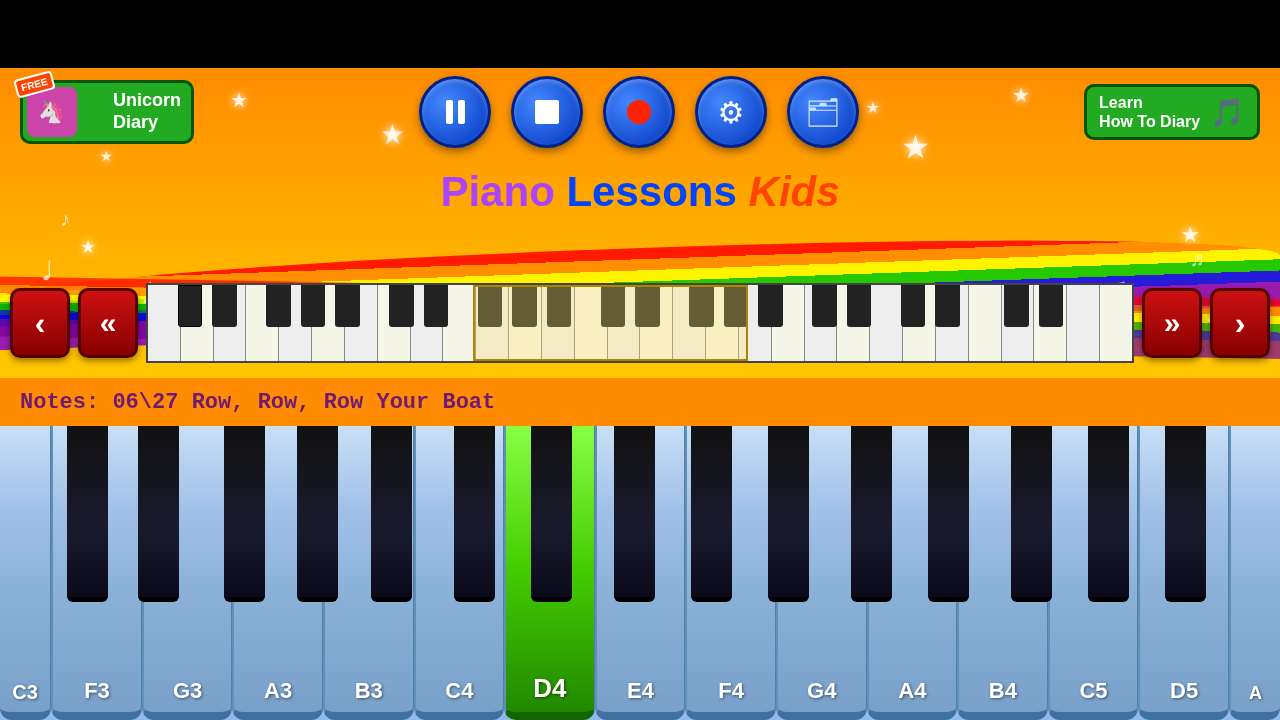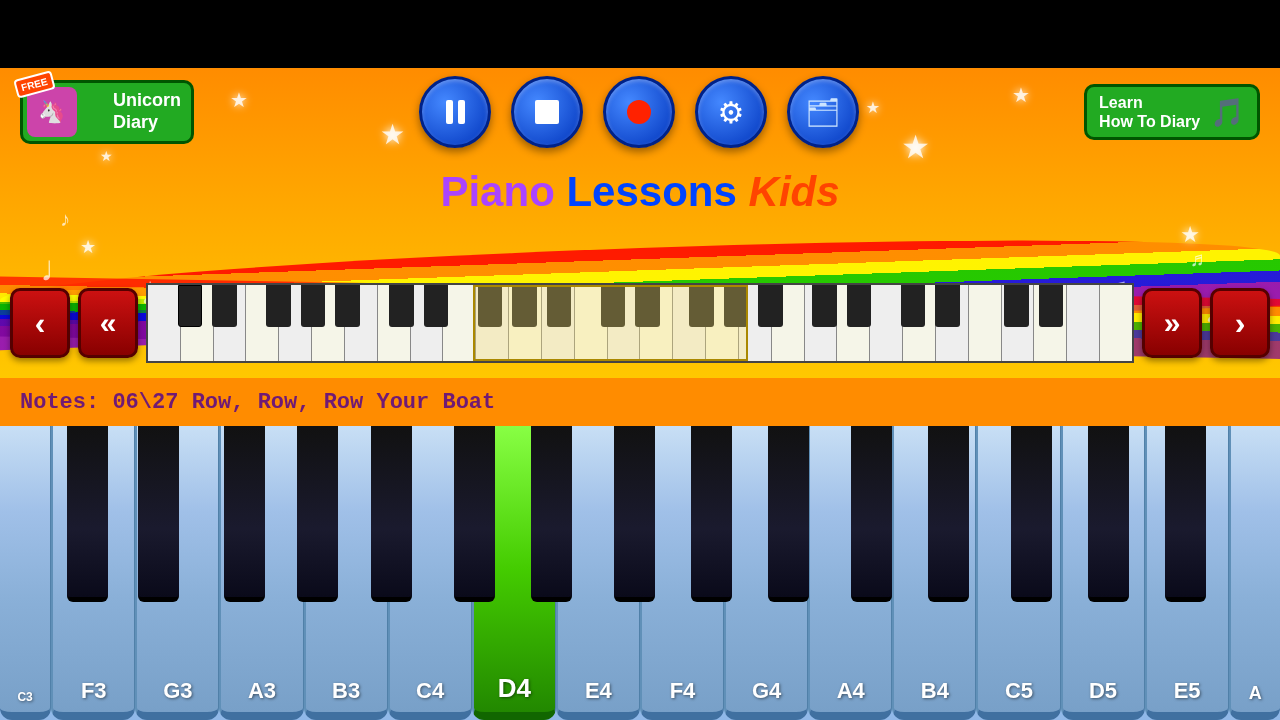--- a/index.html
+++ b/index.html
@@ -546,21 +546,21 @@
     <span class="piano-star" style="top:90px; left:92%;">★</span>
     <span class="piano-star" style="top:10px; left:3%;">✦</span>
     <span class="piano-star" style="top:100px; left:40%;">✦</span>
     <span class="piano-star" style="top:120px; left:70%;">★</span>
     <span class="piano-star" style="top:5px; left:80%;">✦</span>
   </div>
 
   <div class="piano-keys-container">
 
     <div class="piano-white-key" style="border-left:none; max-width:4%;">
-      <span class="key-label" style="font-size:12px;">C3</span>
+      <span class="key-label" style="font-size:20px;">C3</span>
     </div>
 
     <div class="piano-white-key">
       <span class="key-label">F3</span>
     </div>
 
     <div class="piano-white-key">
       <span class="key-label">G3</span>
     </div>
 
@@ -601,23 +601,20 @@
     </div>
 
     <div class="piano-white-key">
       <span class="key-label">C5</span>
     </div>
 
     <div class="piano-white-key">
       <span class="key-label">D5</span>
     </div>
 
-    <div class="piano-white-key">
-      <span class="key-label">E5</span>
-    </div>
 
 
 
     <div class="piano-white-key" style="max-width:4%; border-right:none;">
       <span class="key-label" style="font-size:18px;">A</span>
     </div>
 
     <div style="position:absolute; top:0; left:0; right:0; height:60%; pointer-events:none; z-index:3;">
 
       <div style="position:absolute; left:5.2%; width:3.2%; height:100%; background:linear-gradient(180deg, #111 0%, #1a1a2e 60%, #0a0a1a 100%); border-radius:0 0 6px 6px; border-bottom:5px solid #000;"></div>

